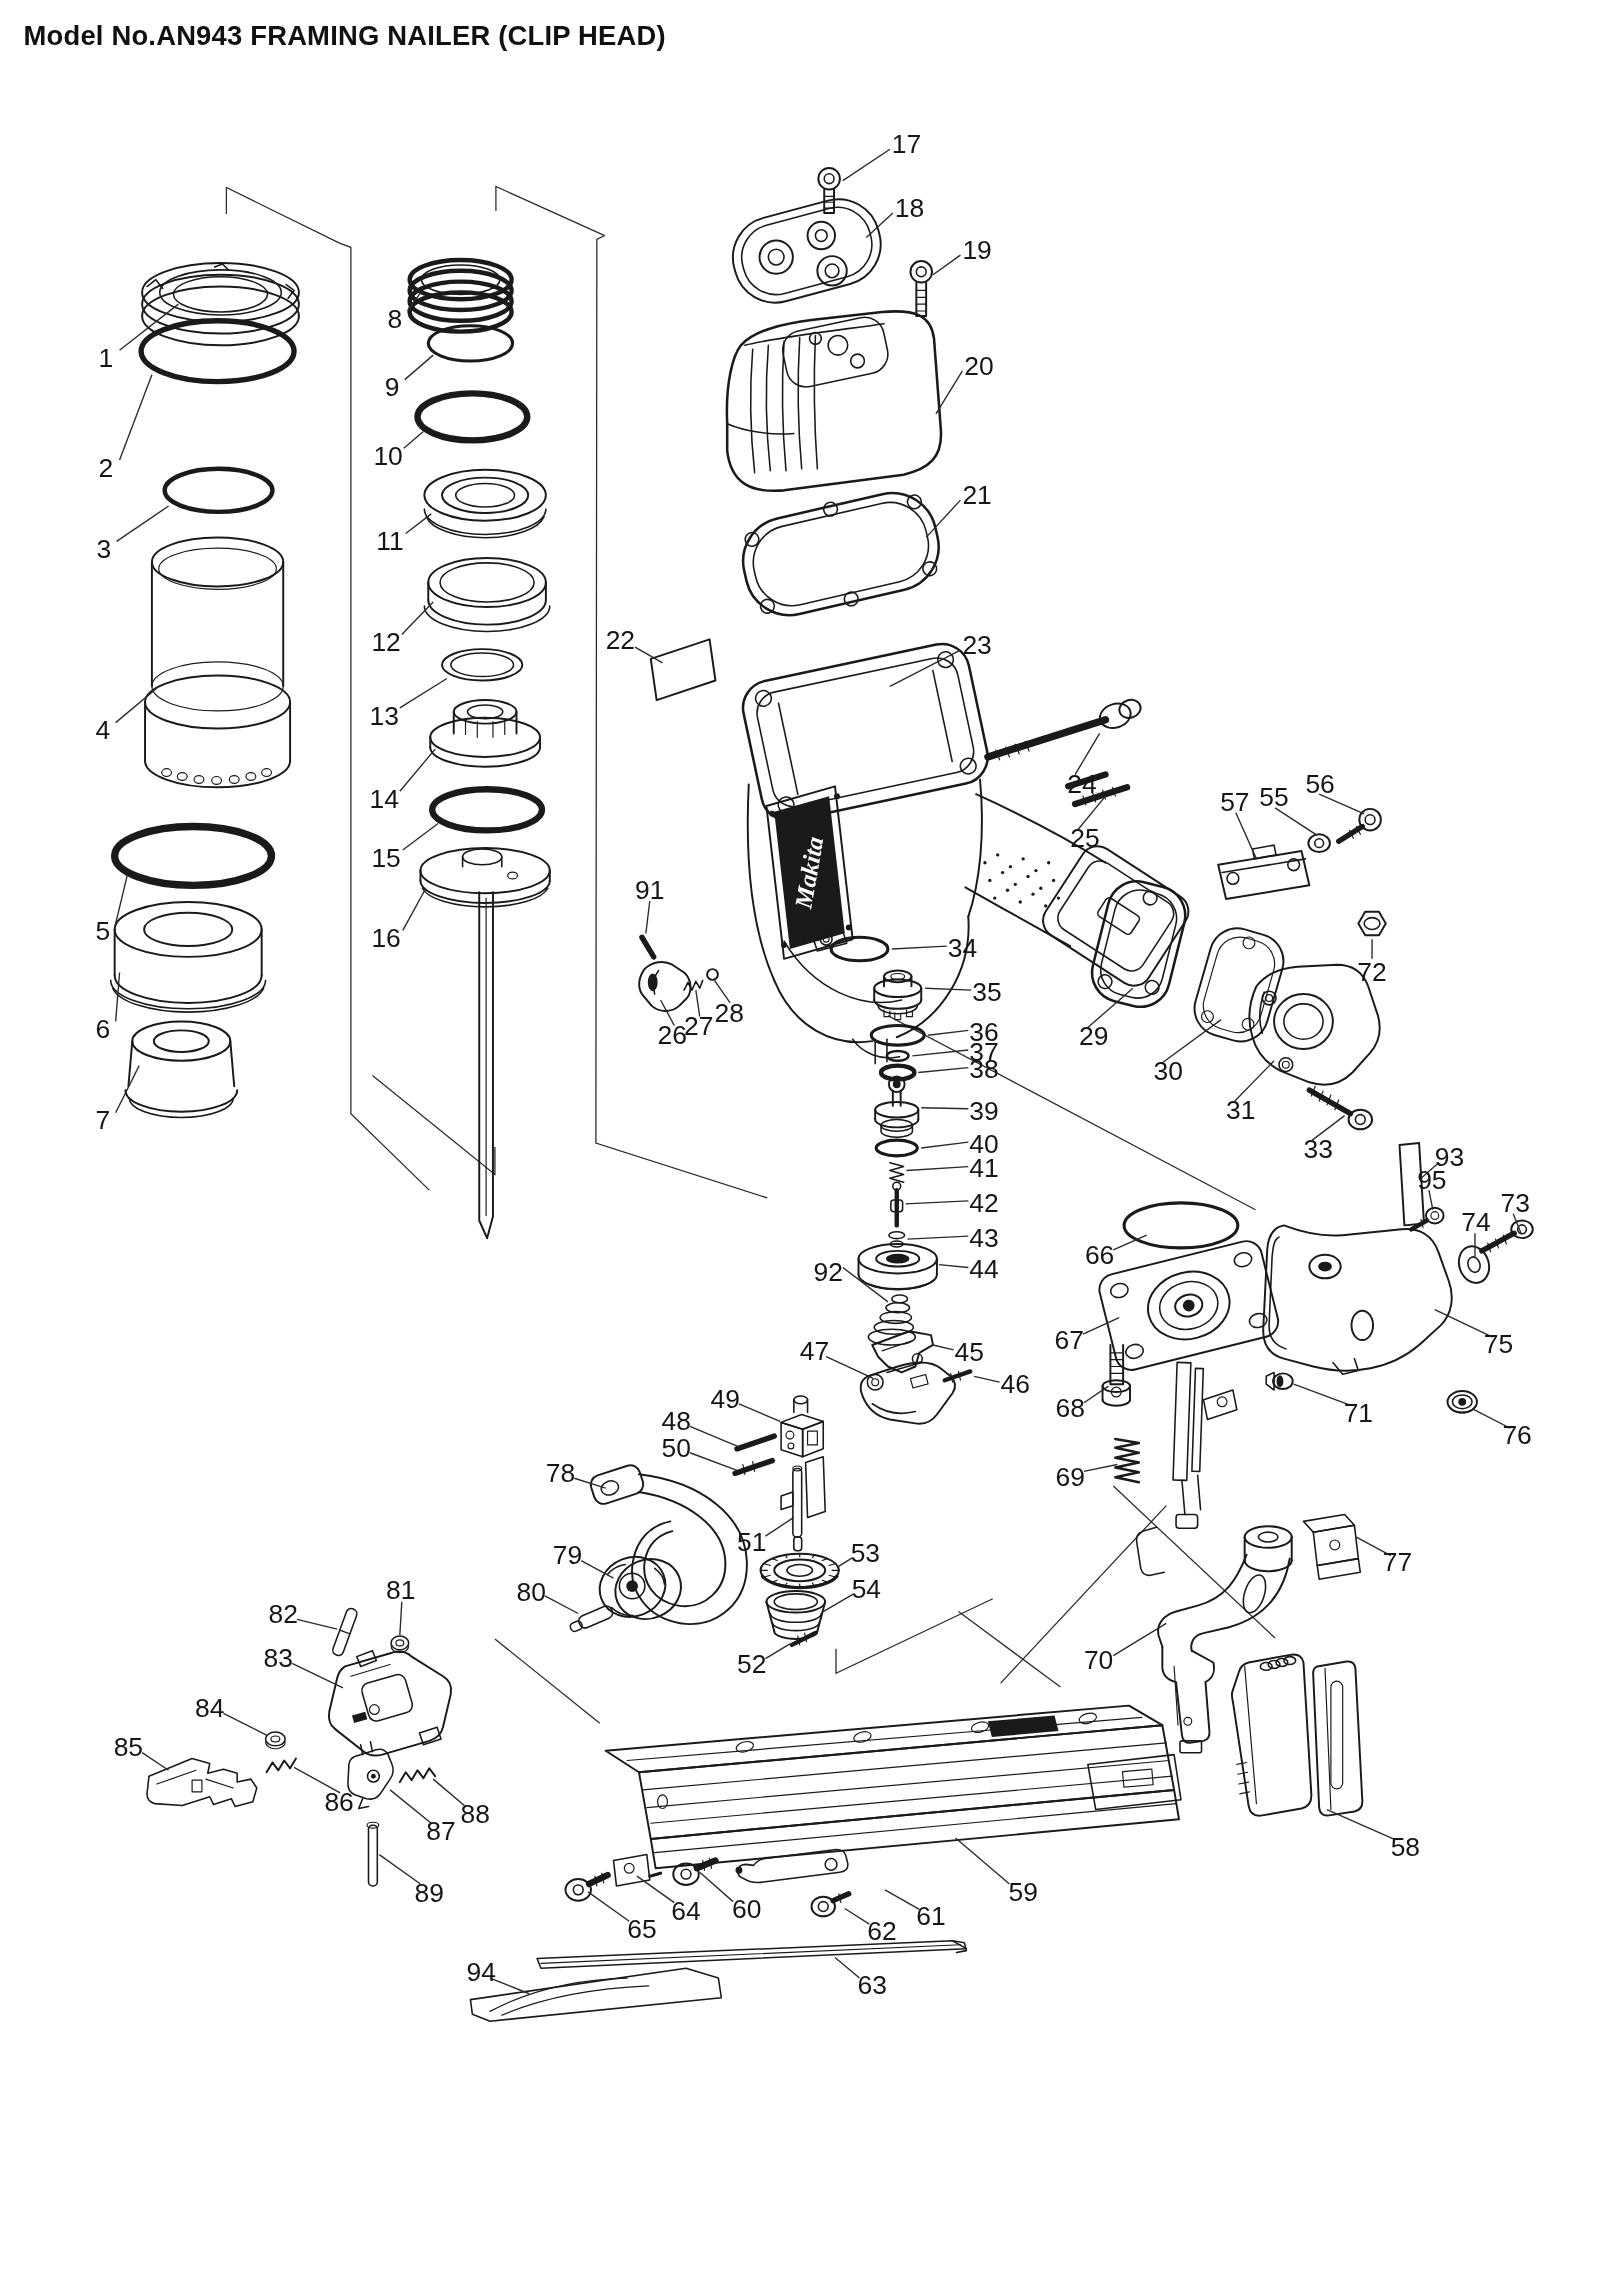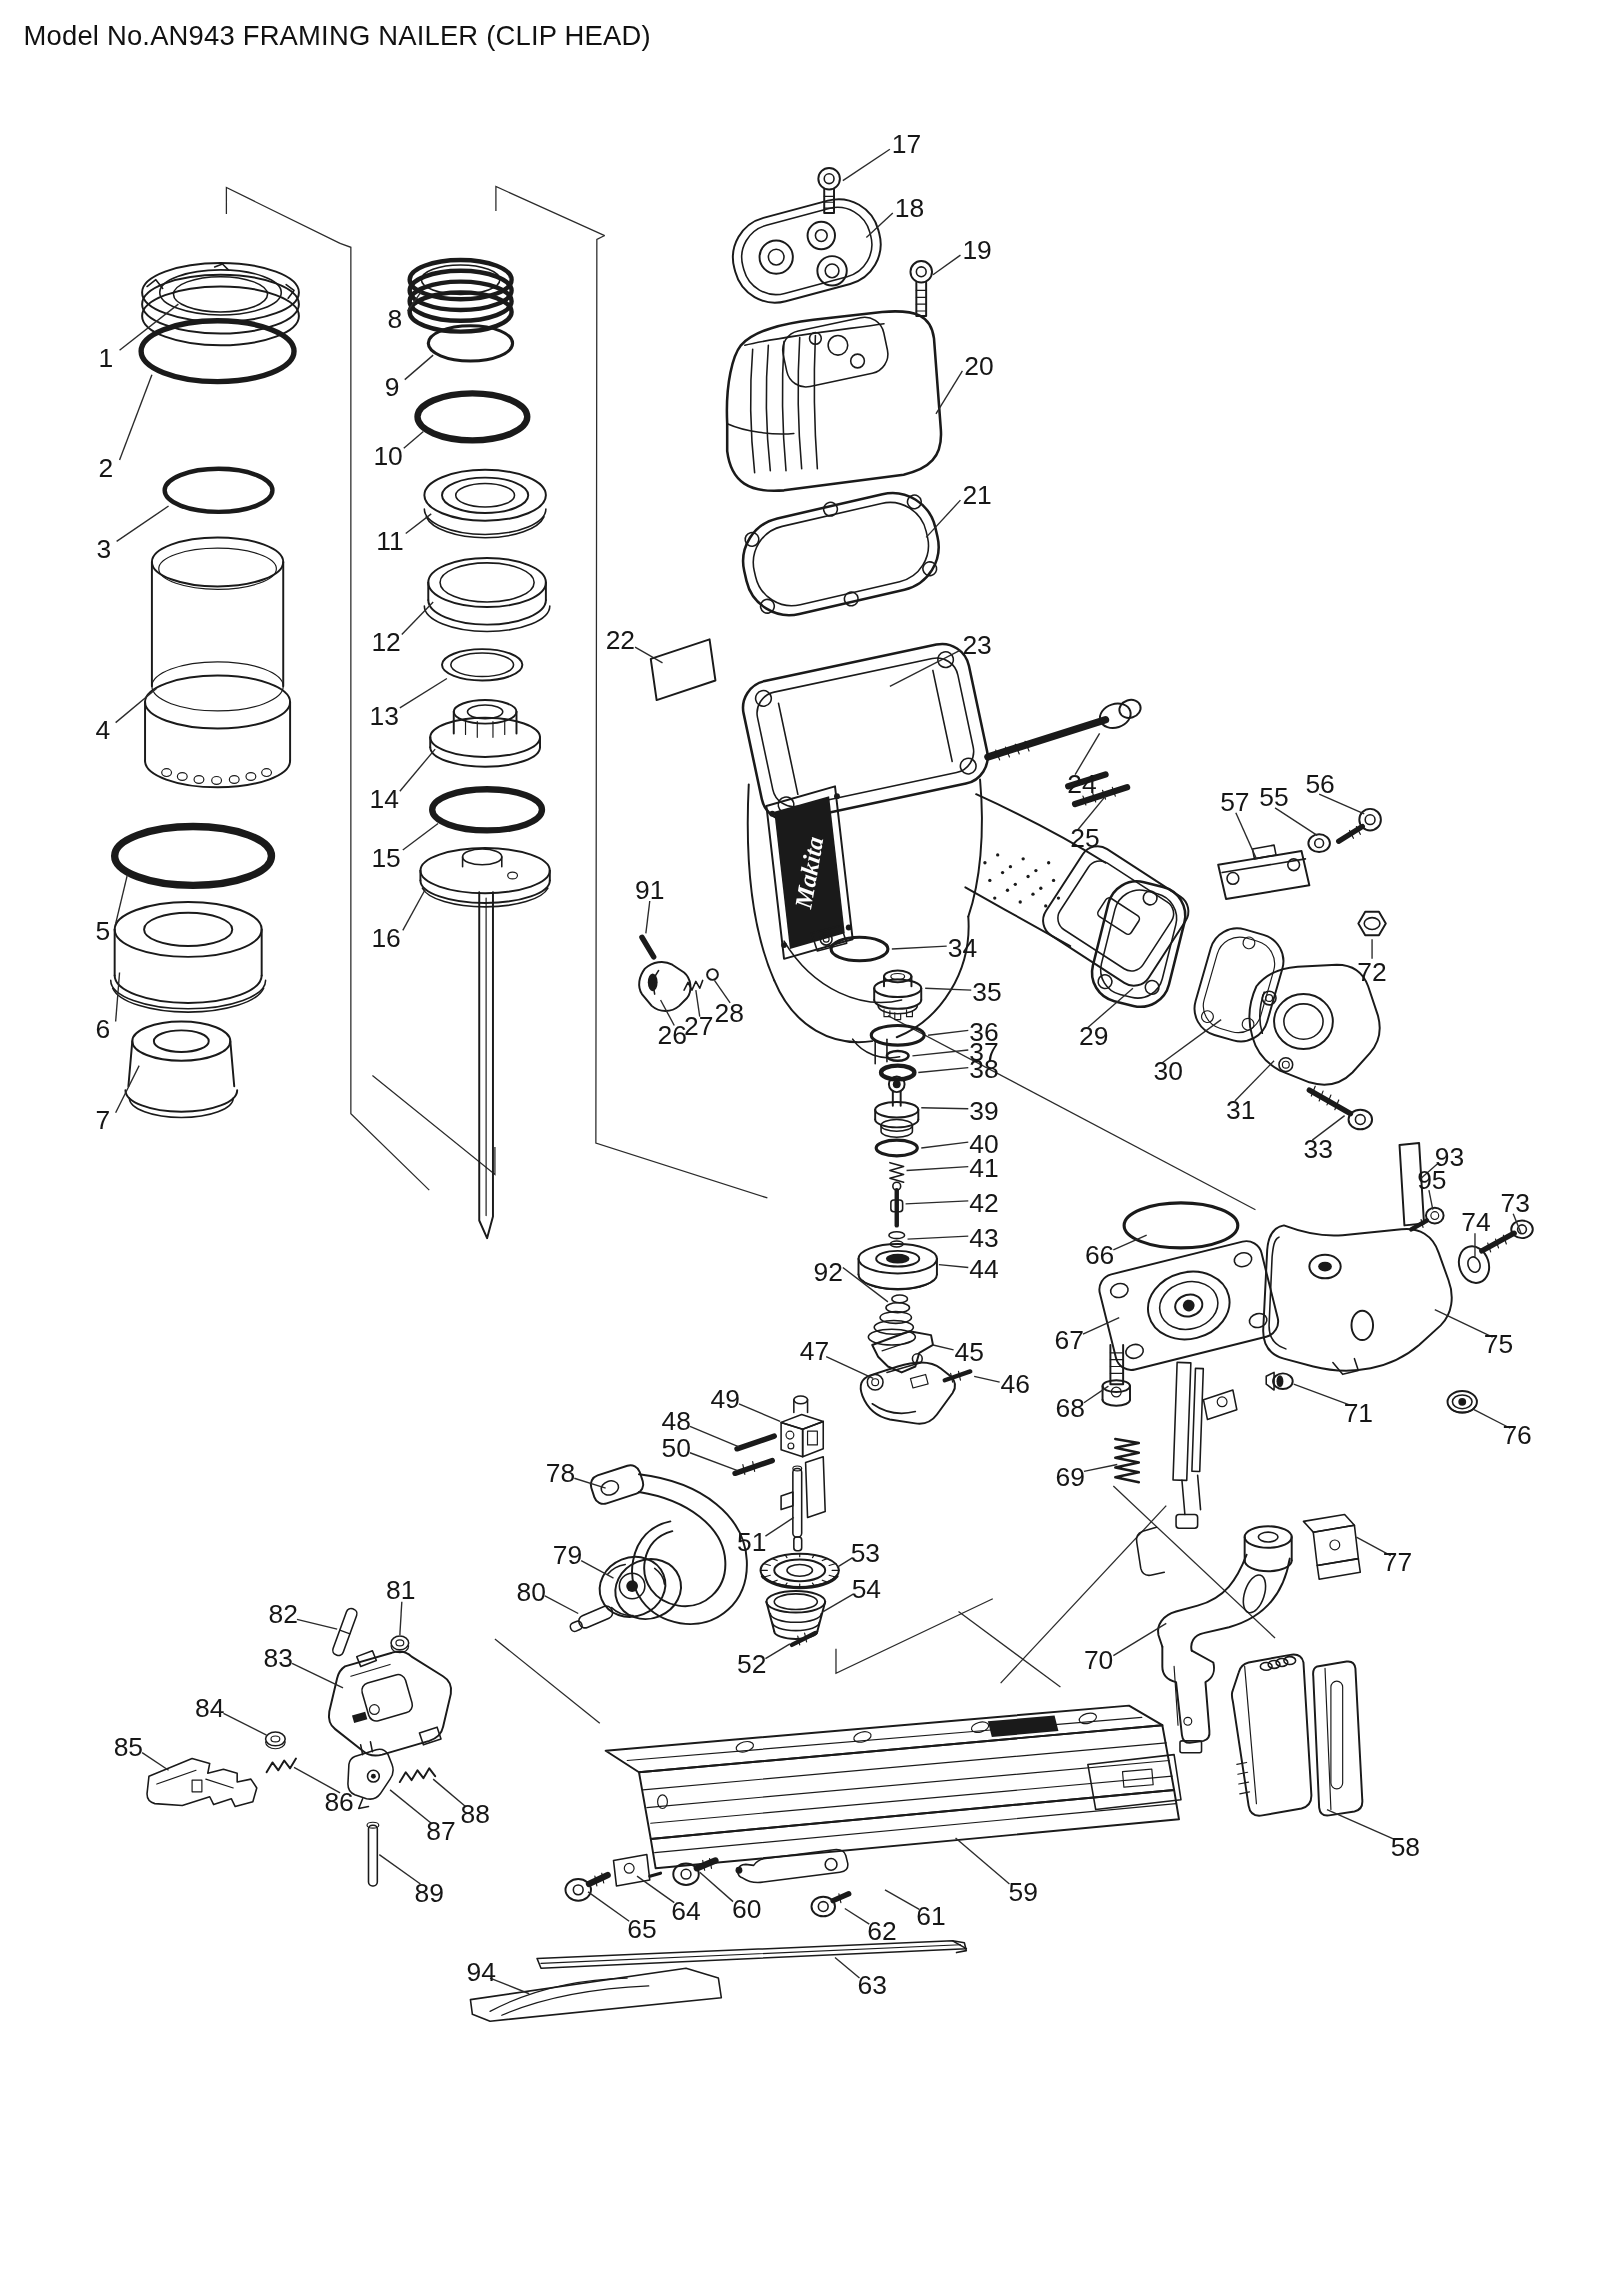--- a/index.html
+++ b/index.html
@@ -1,18 +1,18 @@
 <!DOCTYPE html>
 <html><head>
 <meta charset="utf-8">
 <style>
   html,body{margin:0;padding:0;background:#fff}
   .page{position:relative;width:1621px;height:2293px;background:#ffffff;overflow:hidden;
         font-family:"Liberation Sans",sans-serif}
-  .title{position:absolute;left:23.5px;top:19.6px;font-size:27.4px;font-weight:400;color:#111;
+  .title{position:absolute;left:23.5px;top:19.6px;font-size:27.4px;font-weight:700;color:#111;
          letter-spacing:0.2px;white-space:nowrap}
   svg{position:absolute;left:0;top:0}
   .s{stroke:#1a1a1a;fill:none;stroke-width:2;stroke-linecap:round;stroke-linejoin:round}
   .s1{stroke-width:1.2}.s15{stroke-width:1.6}.s25{stroke-width:2.6}
   .th3{stroke-width:3.2}.th4{stroke-width:4.5}.th5{stroke-width:5.5}.th6{stroke-width:6.5}.th7{stroke-width:7.5}
   .f{fill:#1a1a1a;stroke:none}
   .conn{stroke:#2b2b2b;stroke-width:1.3;fill:none}
   .leader{stroke:#2b2b2b;stroke-width:1.4;fill:none}
   .plabel{font:27px "Liberation Sans",sans-serif;fill:#161616;text-anchor:middle}
   .logoTxt{font:italic bold 25px "Liberation Serif",serif;fill:#ffffff;text-anchor:middle}

